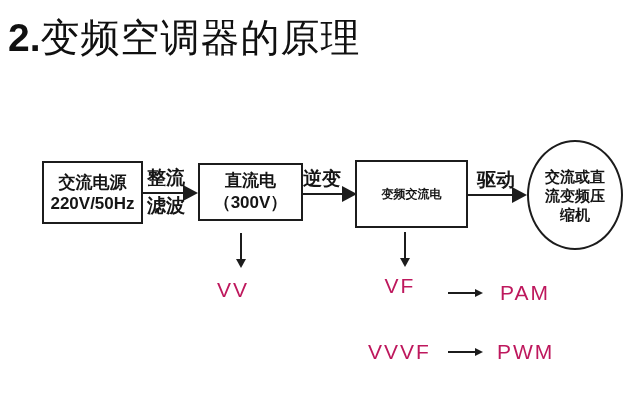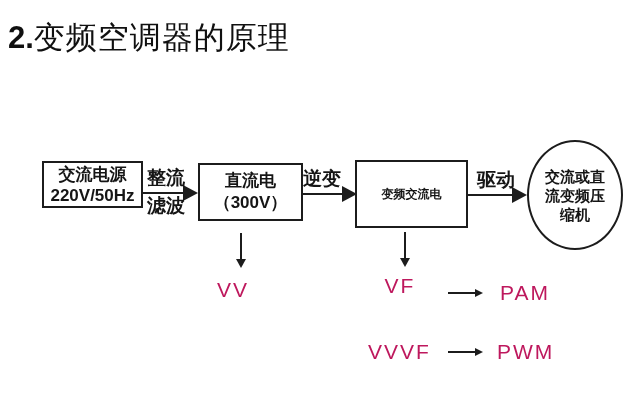--- a/index.html
+++ b/index.html
@@ -1,19 +1,19 @@
 <!DOCTYPE html>
 <html><head>
 <meta charset="utf-8">
 <style>
   html,body{margin:0;padding:0;}
   body{width:640px;height:417px;background:#ffffff;font-family:"Liberation Sans",sans-serif;color:#1b1b1b;}
   .stage{position:relative;width:640px;height:417px;background:#ffffff;overflow:hidden;}
 
-  .title{position:absolute;left:8px;top:14px;font-family:"Liberation Serif",serif;font-size:31px;line-height:48px;color:#101010;white-space:nowrap;letter-spacing:1px;}
+  .title{position:absolute;left:8px;top:14px;font-family:"Liberation Serif",serif;font-size:39px;line-height:48px;color:#101010;white-space:nowrap;letter-spacing:1px;}
   .title .num{font-family:"Liberation Sans",sans-serif;font-weight:bold;letter-spacing:0;}
 
   .box{position:absolute;border:2px solid #1c1c1c;background:#ffffff;box-sizing:border-box;
        display:flex;flex-direction:column;align-items:center;justify-content:center;
        text-align:center;font-weight:bold;color:#151515;}
   .box .ln{display:block;white-space:nowrap;}
 
   .ellipse{position:absolute;border:2px solid #1c1c1c;border-radius:50%;background:#ffffff;box-sizing:border-box;
        display:flex;flex-direction:column;align-items:center;justify-content:center;
        text-align:center;font-weight:bold;color:#151515;}
@@ -33,21 +33,21 @@
 <body>
 
 <div class="stage">
 
   <div class="title">
     <span class="num">2.</span><span>变频空调器的原理</span>
   </div>
 
   <div>
 
-    <div class="box" style="left:42px;top:161px;width:101px;height:47px;font-size:17px;line-height:21px;">
+    <div class="box" style="left:42px;top:161px;width:101px;height:63px;font-size:17px;line-height:21px;">
       <span class="ln">交流电源</span>
       <span class="ln">220V/50Hz</span>
     </div>
 
     <div class="hline" style="left:143px;top:192px;width:44px;"></div>
     <div class="ah-right big" style="left:183px;top:185px;"></div>
     <div class="flowlabel" style="left:147px;top:167px;">整流</div>
     <div class="flowlabel" style="left:147px;top:195px;">滤波</div>
 
     <div class="box" style="left:198px;top:163px;width:105px;height:58px;font-size:17px;line-height:22px;">

